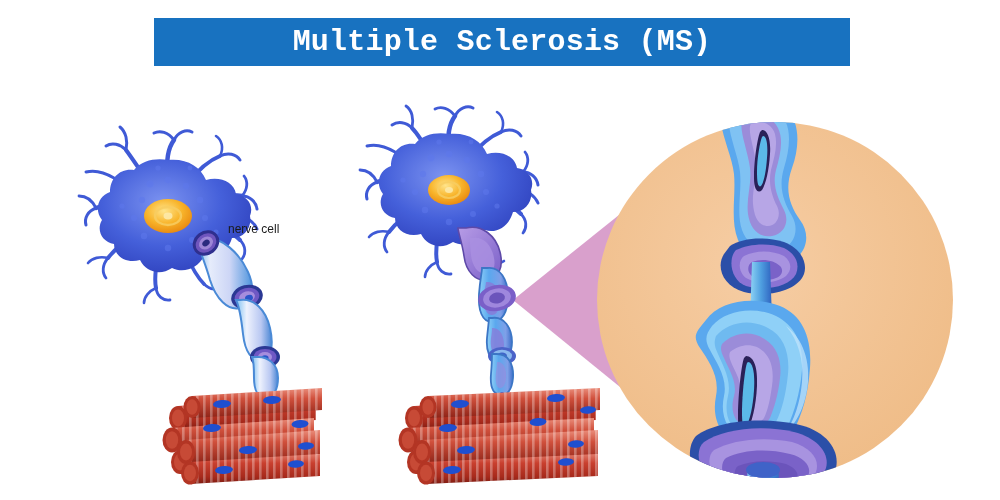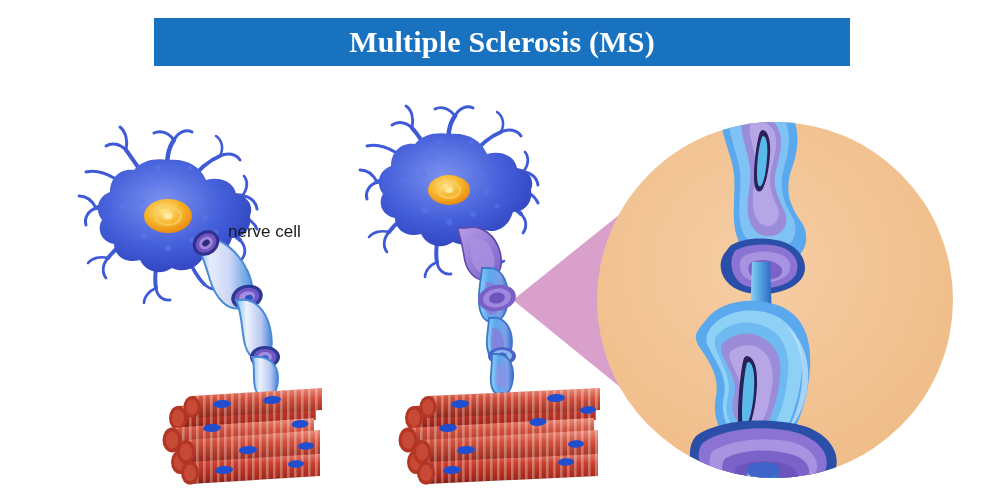--- a/index.html
+++ b/index.html
@@ -2,22 +2,22 @@
 <html><head>
 <meta charset="utf-8">
 <style>
   html,body{margin:0;padding:0;background:#ffffff;}
   body{width:1000px;height:500px;position:relative;overflow:hidden;
        font-family:"Liberation Sans","DejaVu Sans",sans-serif;}
   #stage{position:absolute;inset:0;width:1000px;height:500px;}
   .banner{position:absolute;left:154px;top:18px;width:696px;height:48px;
           background:#1872c0;display:flex;align-items:center;justify-content:center;}
   .banner-text{color:#ffffff;font-size:30px;font-weight:bold;letter-spacing:.2px;
-               font-family:Liberation Serif, serif;}
-  .label-nerve{position:absolute;left:228px;top:222px;font-size:17px;color:#1a1a1a;
+               font-family:Liberation Mono, monospace;}
+  .label-nerve{position:absolute;left:228px;top:222px;font-size:12px;color:#1a1a1a;
                white-space:nowrap;}
   svg{position:absolute;left:0;top:0;}
 </style>
 </head>
 <body>
 
 <div id="stage">
 
   <div class="banner">
     <span class="banner-text">Multiple Sclerosis (MS)</span>

